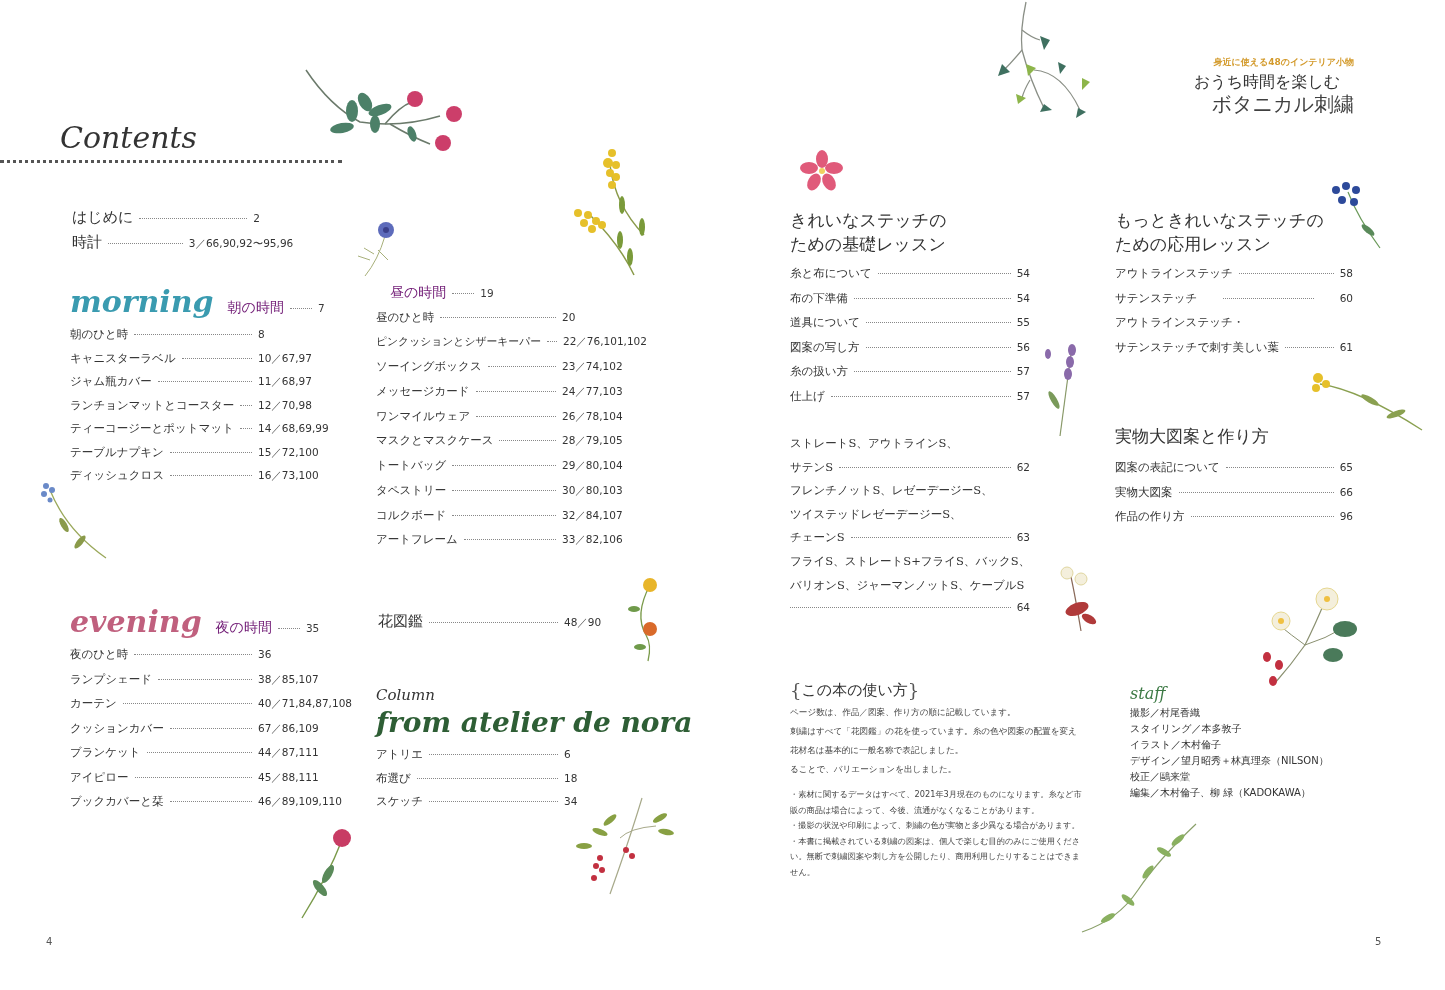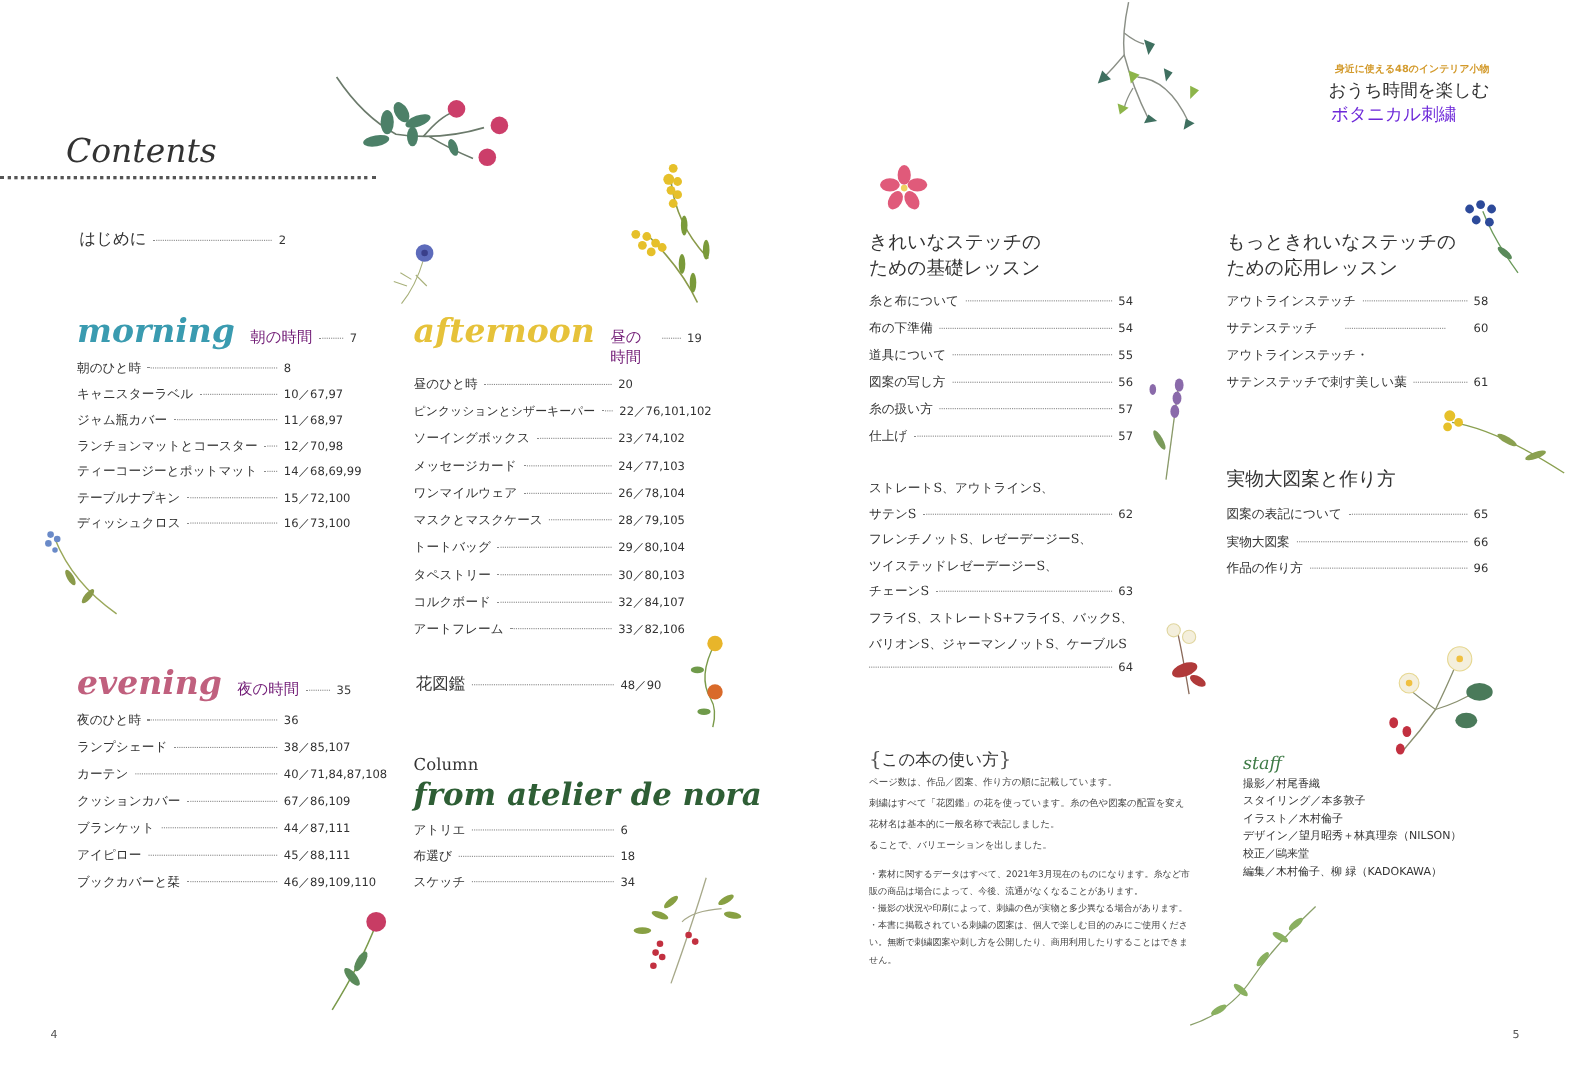--- a/index.html
+++ b/index.html
@@ -31,20 +31,26 @@
 <div class="abs contents-title">Contents</div>
 <div class="abs dotline"></div>
 
 <div class="abs" style="left:72px; top:208px; width:296px;">
   <div class="row big">
     <span class="lbl">はじめに</span>
     <span class="dots" style="max-width:116px;"></span>
     <span class="pg">2</span>
     <span style="flex:1"></span>
   </div>
+  <div class="row big">
+    <span class="lbl">時計</span>
+    <span class="dots" style="max-width:146px;"></span>
+    <span class="pg">3／66,90,92〜95,96</span>
+    <span style="flex:1"></span>
+  </div>
 </div>
 
 <div class="abs" style="left:70px; top:284px; width:280px;">
   <div class="sec-head" style="margin-bottom:8px;">
     <span class="en" style="color:#3a9bb0;">morning</span>
     <span class="jp">朝の時間</span>
     <span class="d"></span>
     <span class="p">7</span>
   </div>
   <div style="width:280px;">
@@ -127,21 +133,20 @@
     <div class="row" style="height:24.5px;">
         <span class="lbl">ブックカバーと栞</span>
         <span class="dots"></span>
         <span class="pg" style="width:92px;">46／89,109,110</span>
       </div>
   </div>
 </div>
 
 <div class="abs" style="left:376px; top:284px; width:262px;">
   <div class="sec-head" style="margin-bottom:8px;">
-    <span class="en" style="color:#e6c23a;">afternoon</span>
     <span class="jp">昼の時間</span>
     <span class="d"></span>
     <span class="p">19</span>
   </div>
   <div style="width:262px;">
     <div class="row" style="height:24.7px;">
         <span class="lbl">昼のひと時</span>
         <span class="dots"></span>
         <span class="pg" style="width:76px;">20</span>
       </div>
@@ -195,21 +200,21 @@
 
 <div class="abs" style="left:378px; top:612px; width:260px;">
   <div class="row big">
       <span class="lbl">花図鑑</span>
       <span class="dots"></span>
       <span class="pg" style="width:74px;">48／90</span>
     </div>
 </div>
 
 <div class="abs" style="left:376px; top:686px; width:280px;">
-  <div style="font-size:15px; color:#333;">Column</div>
+  <div style="font-size:15px; font-style:italic; color:#333;">Column</div>
   <div style="font-size:28px; font-style:italic; color:#2e5e35; font-weight:bold; margin-top:2px; white-space:nowrap;">from atelier de nora</div>
   <div style="width:204px; margin-top:8px;">
     <div class="row">
         <span class="lbl">アトリエ</span>
         <span class="dots"></span>
         <span class="pg" style="width:16px;">6</span>
       </div>
     <div class="row">
         <span class="lbl">布選び</span>
         <span class="dots"></span>
@@ -220,22 +225,22 @@
         <span class="dots"></span>
         <span class="pg" style="width:16px;">34</span>
       </div>
   </div>
 </div>
 
 <div class="abs folio" style="left:46px; top:936px;">4</div>
 
 <div class="abs" style="left:1180px; top:56px; width:174px; text-align:right;">
   <div style="font-family:'DejaVu Sans', sans-serif; font-size:9px; font-weight:bold; color:#d39a2b;">身近に使える48のインテリア小物</div>
-  <div style="font-size:16px; color:#333; line-height:22px; margin-top:2px;">おうち時間を楽しむ</div>
-  <div style="font-size:16px; color:#6d28d9; line-height:22px; text-align:center;">ボタニカル刺繍</div>
+  <div style="font-size:16px; color:#333; line-height:22px; text-align:center; margin-top:2px;">おうち時間を楽しむ</div>
+  <div style="font-size:20px; color:#404040; line-height:22px; ">ボタニカル刺繍</div>
 </div>
 
 <div class="abs" style="left:790px; top:208px; width:240px;">
   <div class="rhead">
     <div>きれいなステッチの</div>
     <div>ための基礎レッスン</div>
   </div>
   <div style="margin-top:10px;">
     <div class="row" style="height:24.6px;">
         <span class="lbl">糸と布について</span>

